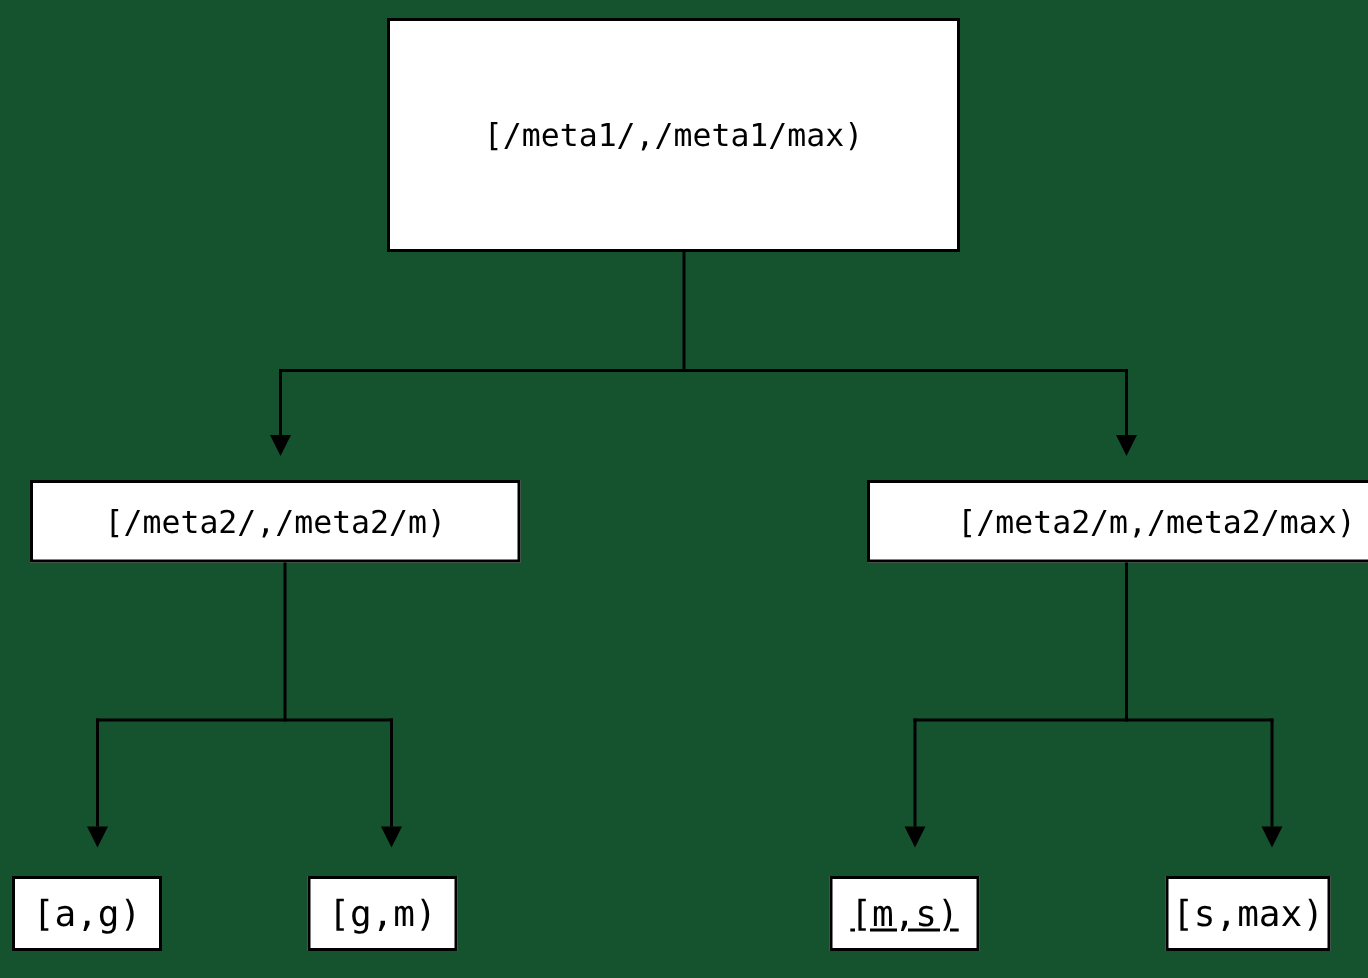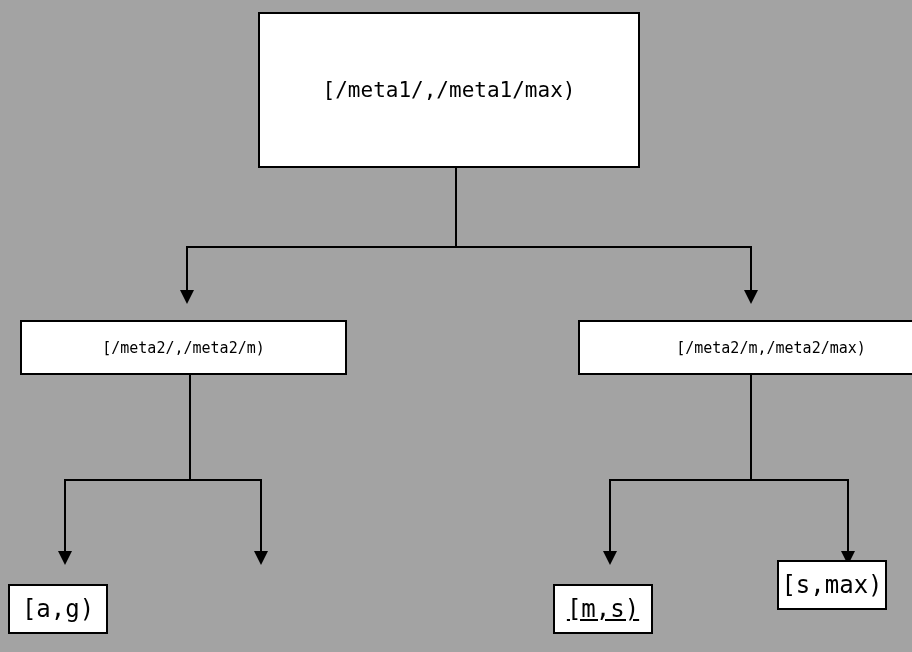--- a/index.html
+++ b/index.html
@@ -5,41 +5,41 @@
 <style>
   html, body {
     margin: 0;
     padding: 0;
     background: #ffffff;
   }
   #diagram-root {
     position: relative;
     width: 912px;
     height: 652px;
-    background: #a3a3a3;
+    background: #14532d;
     overflow: hidden;
     font-family: "DejaVu Sans Mono", "Liberation Mono", monospace;
     text-align: right;
   }
   
   .node {
     position: absolute;
     box-sizing: border-box;
     border: 2px solid #000000;
     background: #ffffff;
     display: flex;
     align-items: center;
     justify-content: center;
     color: #000000;
     font-family: "DejaVu Sans Mono", "Liberation Mono", monospace;
     white-space: pre;
     letter-spacing: 0px;
   }
   .node-root   { font-size: 21px; }
-  .node-mid    { font-size: 15px; }
+  .node-mid    { font-size: 21px; }
   .node-leaf   { font-size: 24px; }
 
   
   .edge-v {
     position: absolute;
     width: 2px;
     background: #000000;
   }
   .edge-h {
     position: absolute;
@@ -93,22 +93,25 @@
   <div class="edge-h" style="left:609px; top:479px; width:240px;"></div>
   <div class="edge-v" style="left:609px; top:479px; height:72px;"></div>
   <div class="arrow-head" style="left:603px; top:551px;"></div>
   <div class="edge-v" style="left:847px; top:479px; height:72px;"></div>
   <div class="arrow-head" style="left:841px; top:551px;"></div>
 
   <div class="node node-leaf" style="left:8px; top:584px; width:100px; height:50px;">
     <span>[a,g)</span>
   </div>
 
+  <div class="node node-leaf" style="left:205px; top:584px; width:100px; height:50px;">
+    <span>[g,m)</span>
+  </div>
 
   <div class="node node-leaf" style="left:553px; top:584px; width:100px; height:50px;text-decoration:underline;">
     <span>[m,s)</span>
   </div>
 
-  <div class="node node-leaf" style="left:777px; top:560px; width:110px; height:50px;">
+  <div class="node node-leaf" style="left:777px; top:584px; width:110px; height:50px;">
     <span>[s,max)</span>
   </div>
 
 </div>
 
 </body></html>

